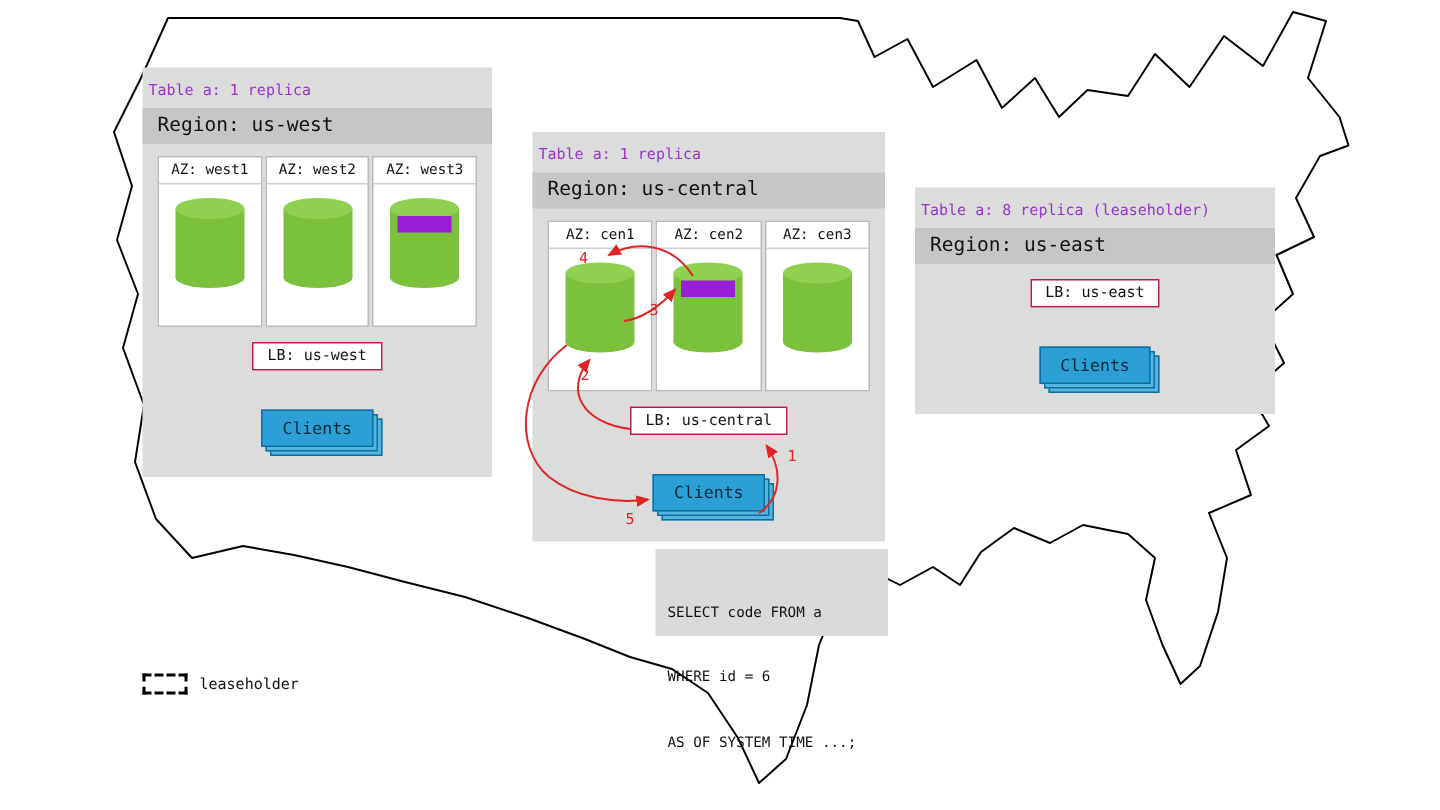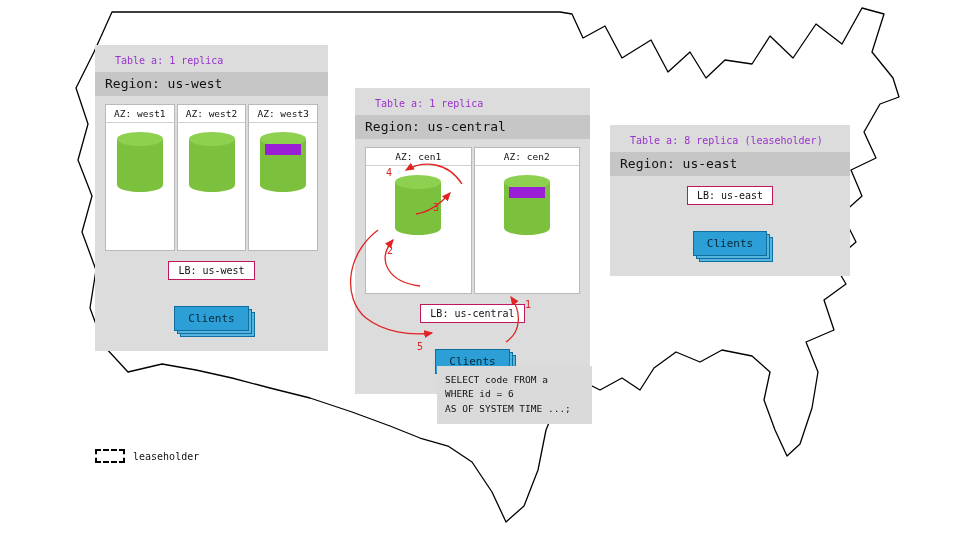--- a/index.html
+++ b/index.html
@@ -3,42 +3,42 @@
 <meta charset="utf-8">
 <style>
   html,body{margin:0;padding:0;background:#fff;}
   #canvas{position:relative;width:960px;height:540px;overflow:hidden;background:#fff;
           font-family:"DejaVu Sans Mono",monospace;color:#111;}
   
   #map-layer{position:absolute;inset:0;z-index:0;}
   #arrow-layer{position:absolute;inset:0;z-index:5;pointer-events:none;}
   
   .card{position:absolute;background:#dcdcdc;z-index:2;padding-bottom:20px;}
-  .table-label{padding:10px 20px 6px;font-size:10px;letter-spacing:0;color:#9933cc;white-space:nowrap;}
+  .table-label{padding:10px 4px 6px;font-size:10px;letter-spacing:0;color:#9933cc;white-space:nowrap;}
   .region-bar{background:#c6c6c6;height:24px;line-height:24px;padding:0 10px;font-size:13px;white-space:nowrap;}
-  .az-row{display:flex;gap:2px;margin:8px 10px 0;height:147px;}
+  .az-row{display:flex;gap:2px;margin:8px 10px 0;height:114px;}
   .az{flex:1;background:#fff;border:1px solid #b9b9b9;min-width:0;}
   .az-label{font-size:9.5px;text-align:center;padding:3px 0;border-bottom:1px solid #cfcfcf;white-space:nowrap;}
   .cyl{position:relative;width:46px;height:46px;background:#7cc13d;margin:16px auto 0;}
   .cyl::before{content:"";position:absolute;left:0;top:-7px;width:100%;height:14px;border-radius:50%;background:#8ed04f;}
   .cyl::after{content:"";position:absolute;left:0;bottom:-7px;width:100%;height:14px;border-radius:50%;background:#7cc13d;}
   .band{position:absolute;left:5px;top:5px;width:36px;height:11px;background:#9a1ed6;z-index:2;}
   .band.lease{border:2px dashed #000;left:3px;top:3px;}
   .lb{display:block;width:max-content;margin:10px auto 0;background:#fff;border:1px solid #be185d;
       padding:3px 9px;font-size:10px;white-space:nowrap;}
   .clients-stack{position:relative;width:max-content;margin:26px auto 0;}
   .sheet{position:absolute;inset:0;background:#53b5e0;border:1px solid #0f6e9e;}
   .sheet.s1{transform:translate(3px,3px);}
   .sheet.s2{transform:translate(6px,6px);}
   .clients{position:relative;display:block;background:#2b9fd6;border:1px solid #0f6e9e;
            padding:5px 13px;font-size:11px;color:#06293d;white-space:nowrap;}
   
   .sql-box{position:absolute;left:437px;top:366px;width:155px;height:58px;background:#dadada;
            z-index:3;padding:7px 8px;box-sizing:border-box;}
-  .sql-line{font-size:9.5px;line-height:1.5;white-space:nowrap;}
+  .sql-line{font-size:9.5px;line-height:1.5;white-space:nowrap;margin-top:29px;}
   
   .step{position:absolute;z-index:6;color:#e02424;font-size:10px;pointer-events:none;}
   
   .legend{position:absolute;left:95px;top:449px;z-index:2;display:flex;align-items:center;gap:8px;}
   .legend-swatch{width:26px;height:10px;background:#fff;border:2px dashed #000;}
   .legend-label{font-size:10px;text-align:center;}
 </style>
 </head>
 <body>
 
@@ -89,20 +89,24 @@
       <div class="az">
         <div class="az-label">AZ: cen1</div>
         <div class="cyl"></div>
       </div>
       <div class="az">
         <div class="az-label">AZ: cen2</div>
         <div class="cyl">
           <span class="band"></span>
         </div>
       </div>
+      <div class="az">
+        <div class="az-label">AZ: cen3</div>
+        <div class="cyl"></div>
+      </div>
     </div>
     <div class="lb">LB: us-central</div>
     <div class="clients-stack">
       <i class="sheet s2"></i>
       <i class="sheet s1"></i>
       <div class="clients">Clients</div>
     </div>
   </section>
 
   <section class="card" style="left:610px;top:125px;width:240px;">

